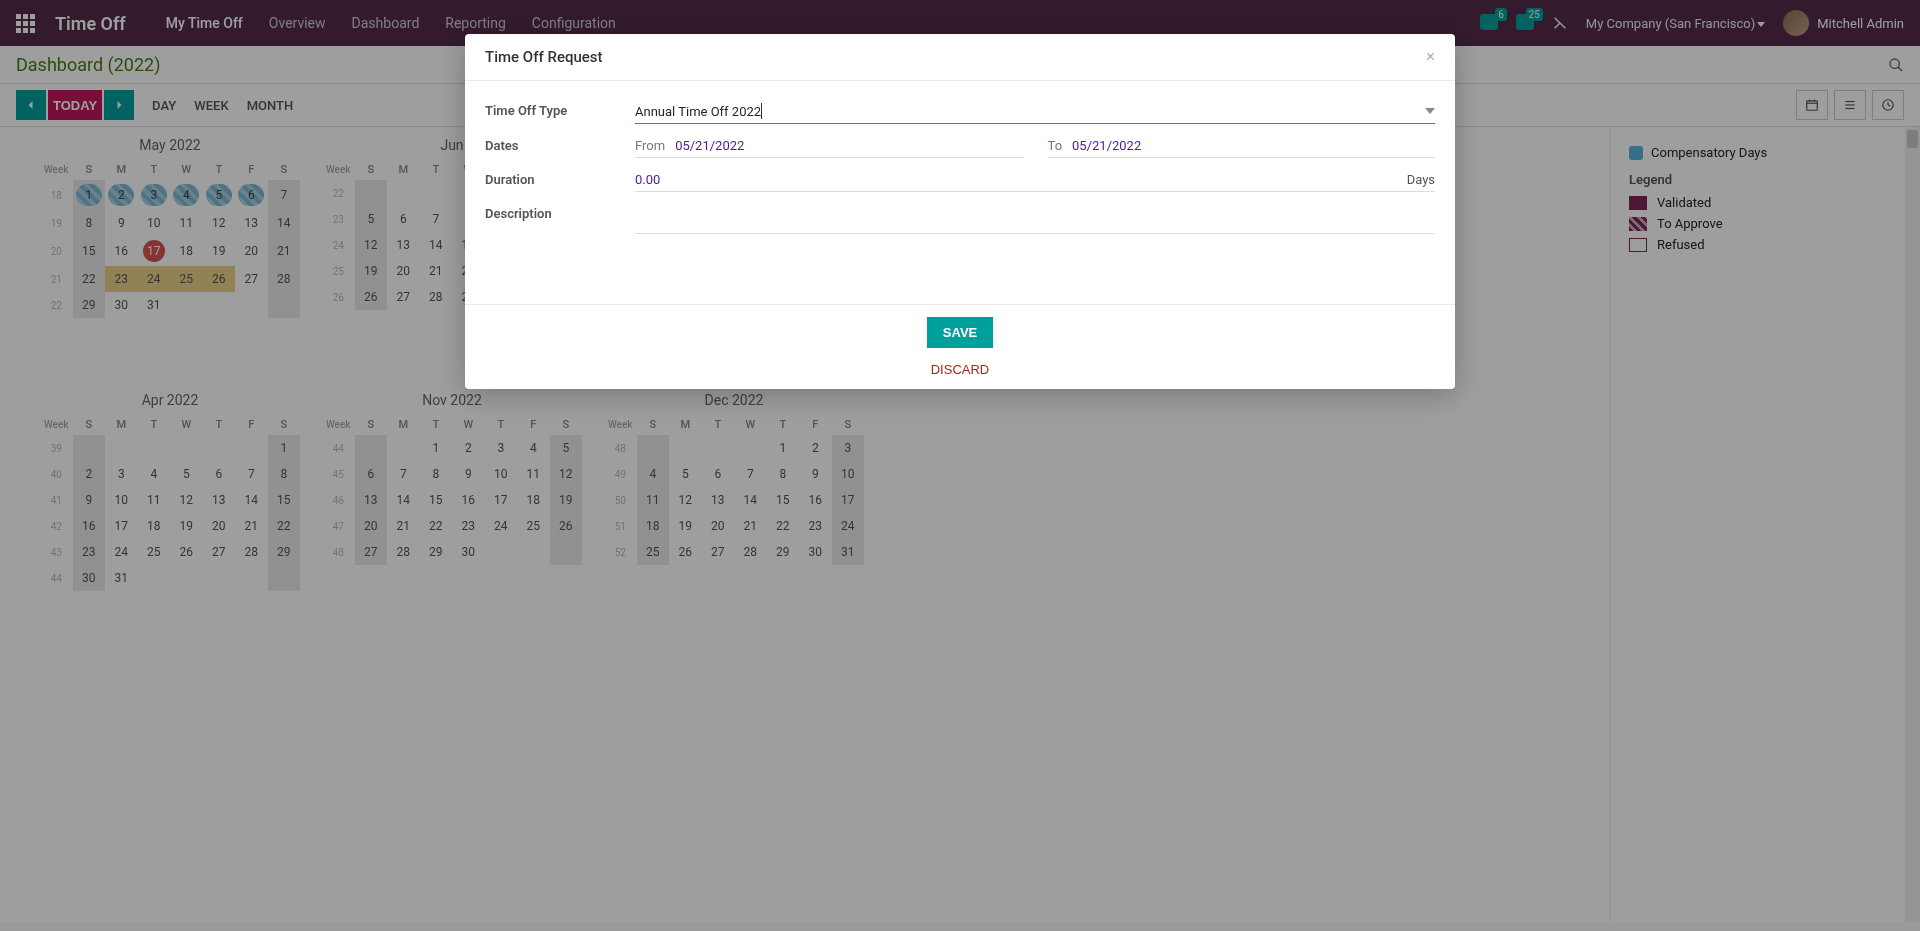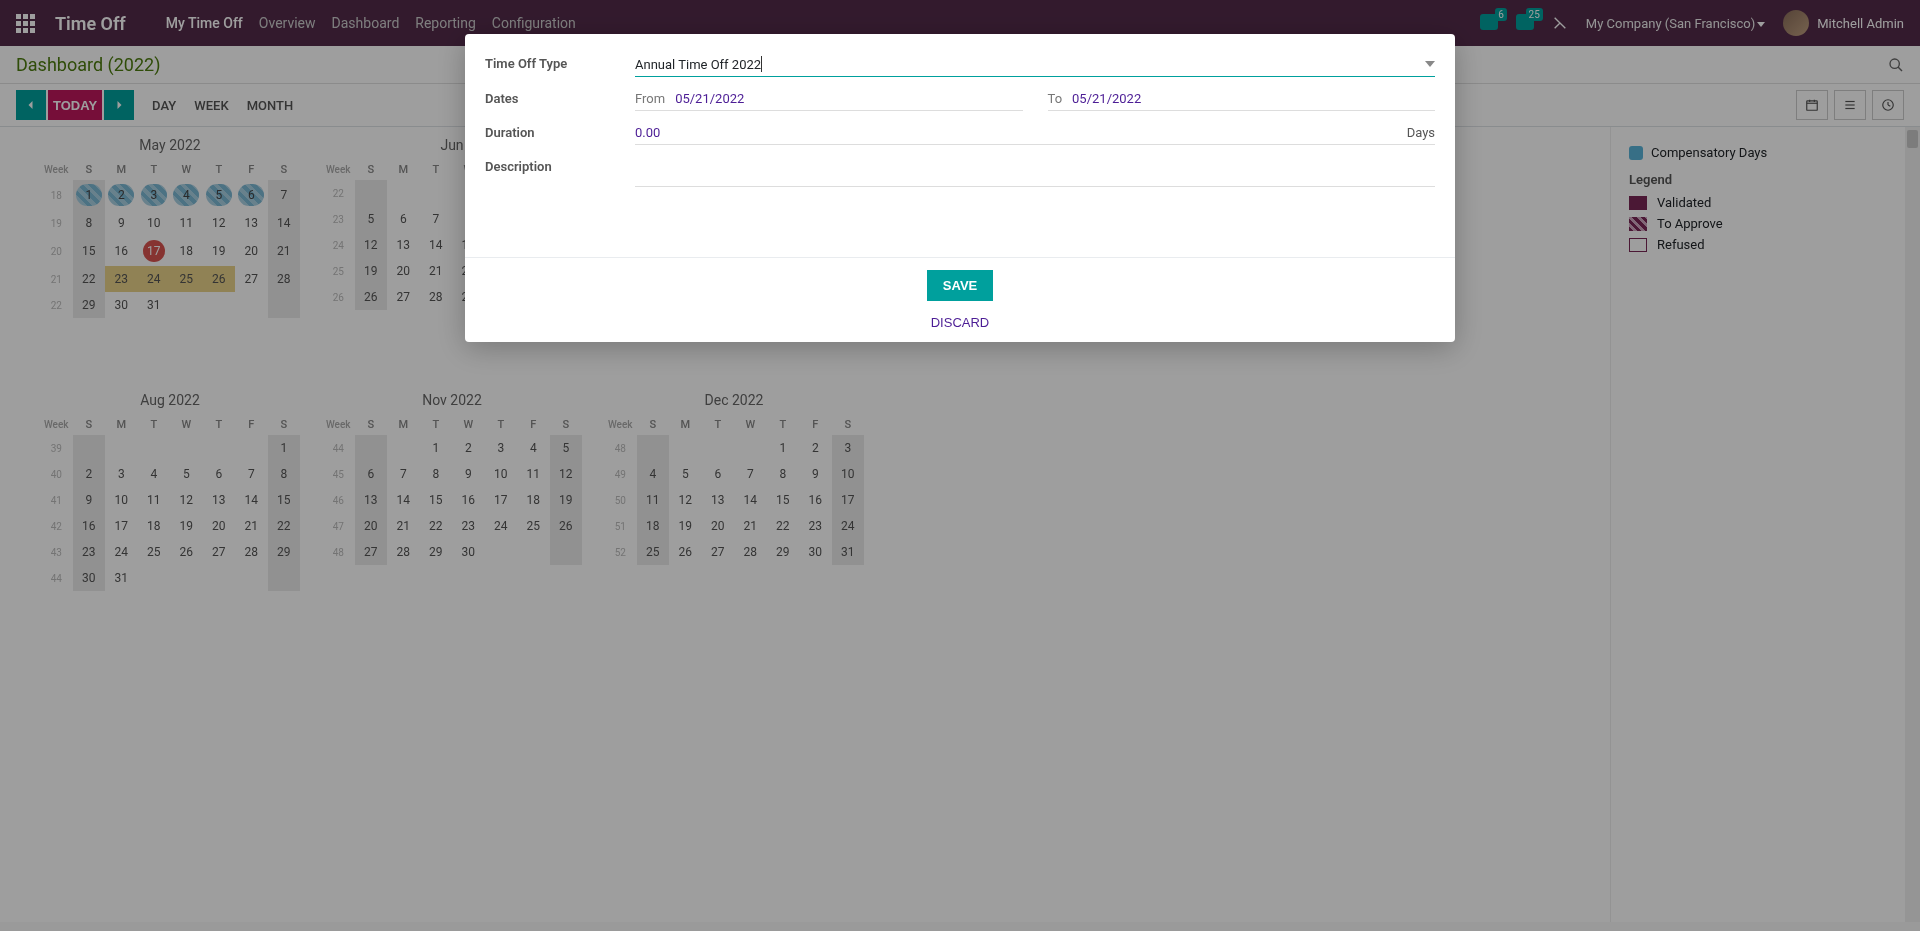--- a/index.html
+++ b/index.html
@@ -3,21 +3,21 @@
 <meta charset="utf-8">
 <style>
 * { box-sizing: border-box; margin: 0; padding: 0; }
 body { font-family: -apple-system, BlinkMacSystemFont, "Segoe UI", Roboto, Helvetica, Arial, sans-serif; font-size: 13px; color: #212529; background: #f9f9f9; overflow: hidden; width: 1920px; height: 931px; position: relative; }
 
 
 .navbar { background: #532b4a; height: 46px; display: flex; align-items: center; padding: 0 16px; color: #fff; gap: 20px; }
 .navbar .apps-icon { display: grid; grid-template-columns: repeat(3, 5px); grid-template-rows: repeat(3, 5px); gap: 2px; cursor: pointer; }
 .navbar .apps-icon span { background: #fff; width: 5px; height: 5px; }
 .navbar .app-title { font-size: 18px; font-weight: 600; margin-right: 20px; }
-.navbar .nav-links { display: flex; gap: 16px; align-items: flex-end; }
+.navbar .nav-links { display: flex; gap: 26px; align-items: flex-end; }
 .navbar .nav-links a { color: #ccc; text-decoration: none; font-size: 14px; }
 .navbar .nav-links a.active { color: #fff; font-weight: 500; }
 .navbar .right { margin-left: auto; display: flex; align-items: center; gap: 18px; }
 .navbar .right .icon-btn { position: relative; cursor: pointer; color: #fff; }
 .chat-bubble { width: 18px; height: 16px; border-radius: 3px; position: relative; display: inline-block; }
 .chat-bubble.bg-g { background: #00a09d; }
 .chat-bubble.bg-g2 { background: #00a09d; }
 .chat-bubble::after { content:''; position:absolute; bottom:-4px; left:5px; border:4px solid transparent; border-top-color: #00a09d; }
 .badge-n { position: absolute; top: -6px; right: -9px; background: #00a09d; color:#fff; border-radius: 3px; font-size: 10px; padding: 0 3px; line-height: 13px; }
 .navbar .right .company { font-size: 13px; color: #eee; }
@@ -84,21 +84,21 @@
 @keyframes blink { 50% { opacity:0; } }
 .caret-dd { width:0; height:0; border-left:5px solid transparent; border-right:5px solid transparent; border-top:6px solid #888; cursor:pointer; }
 .date-group { display:flex; flex:1; gap:1px; }
 .date-sub { display:flex; align-items:center; flex:1; }
 .date-sub .plabel { color:#777; margin-right:10px; }
 .dur-row .form-field { border-bottom:1px solid #ddd; }
 .unit { margin-left:auto; color:#555; }
 .desc-row .form-field { height:32px; }
 .modal-foot { border-top:1px solid #e9ecef; padding:12px 20px; display:flex; gap:14px; align-items:center;flex-direction:column; }
 .btn-save { background:#00a09d; color:#fff; border:none; padding:8px 16px; font-weight:600; font-size:13px; cursor:pointer; }
-.btn-discard { background:none; border:none; color:#4c1d95; font-weight:500; font-size:13px; cursor:pointer; }
+.btn-discard { background:none; border:none; color:#b91c1c; font-weight:500; font-size:13px; cursor:pointer; }
 
 svg { display:block; }
 </style>
 </head>
 <body>
 
 <div class="navbar">
   <div class="apps-icon">
       <span></span>
       <span></span>
@@ -539,21 +539,21 @@
                 <td><span>27</span></td>
                 <td><span>28</span></td>
                 <td><span>29</span></td>
                 <td><span>30</span></td>
                 <td class="weekend"></td>
               </tr>
             </tbody>
           </table>
         </div>
         <div class="month-block">
-          <div class="month-title">Aug 2022</div>
+          <div class="month-title">Apr 2022</div>
           <table class="month-table">
             <thead>
               <tr>
                 <th class="week-h">Week</th>
                 <th>S</th>
                 <th>M</th>
                 <th>T</th>
                 <th>W</th>
                 <th>T</th>
                 <th>F</th>
@@ -785,20 +785,24 @@
         </div>
       </div>
   </div>
   <div class="scroll-track">
     <div class="scroll-thumb" style="top:3px; height:18px;"></div>
   </div>
 </div>
 
 <div class="modal-backdrop"></div>
 <div class="modal">
+  <div class="modal-head">
+    <span class="modal-title">Time Off Request</span>
+    <button class="modal-close">×</button>
+  </div>
   <div class="modal-body">
     <div class="form-row">
       <div class="form-label">Time Off Type</div>
       <div class="form-field teal-line">
         <span>Annual Time Off 2022</span>
           <span class="cursor-line"></span>
         <span style="flex:1"></span>
         <span class="caret-dd"></span>
       </div>
     </div>

